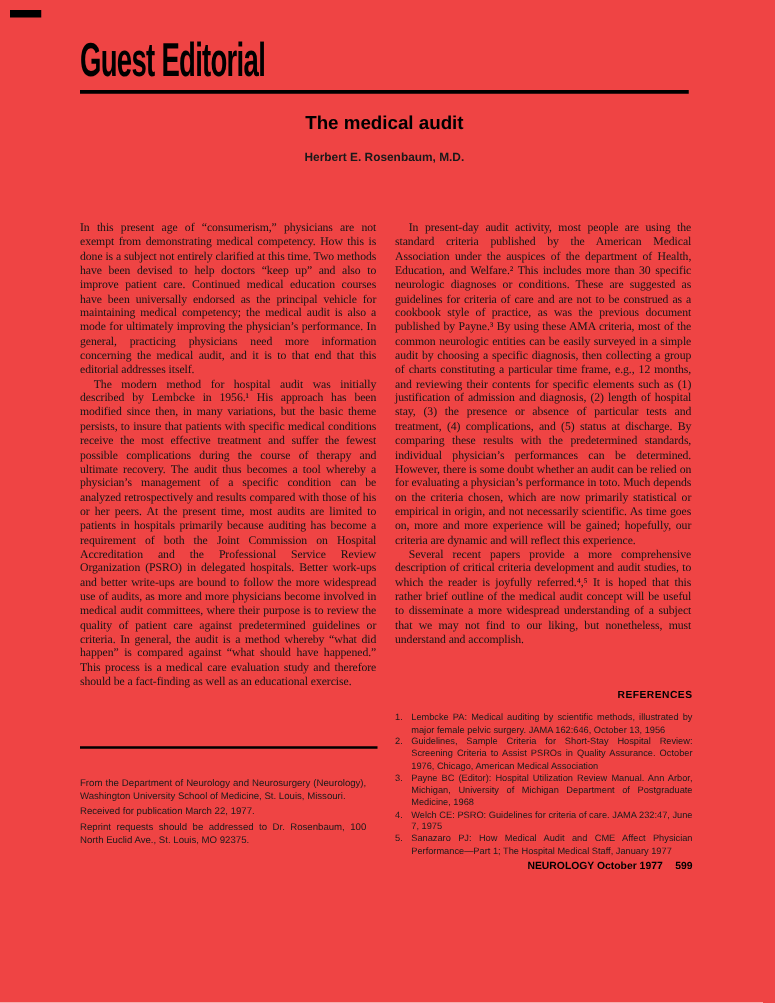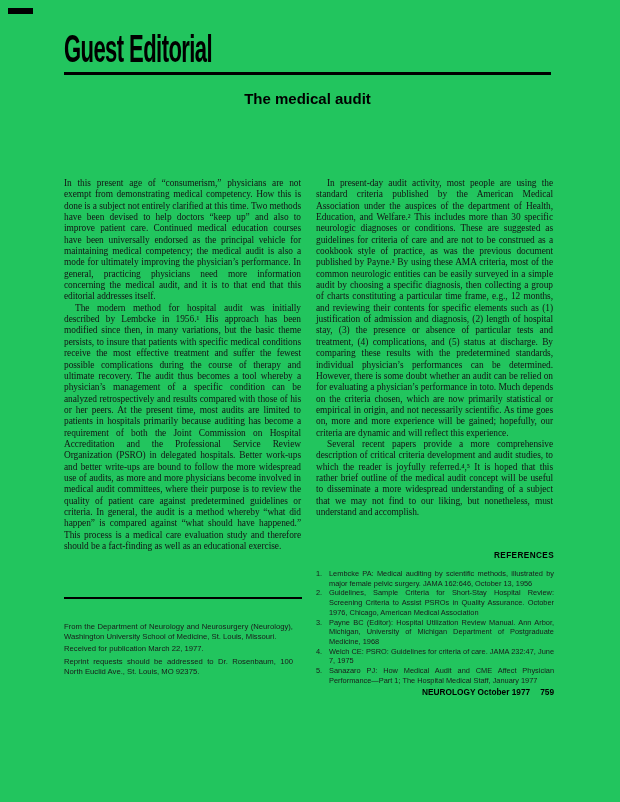--- a/index.html
+++ b/index.html
@@ -1,17 +1,17 @@
 <!DOCTYPE html>
 <html><head>
 <meta charset="utf-8">
 <style>
   html, body { margin:0; padding:0; background:#ffffff; }
   .page {
-    position:relative; width:620px; height:802px; background:#22c55e;
+    position:relative; width:620px; height:802px; background:#ef4444;
     overflow:hidden; color:#131313;
     font-family:"Liberation Serif","DejaVu Serif",serif;
   }
   .corner-mark {
     position:absolute; left:8px; top:8px; width:25px; height:6px; background:#000;
   }
   .logotype {
     position:absolute; left:64px; top:30px;
     font-family:"Liberation Sans","DejaVu Sans",sans-serif;
     font-weight:bold; font-size:38px; line-height:38px; color:#000;
@@ -73,20 +73,21 @@
 <body>
 
 <div class="page">
 
   <div class="corner-mark"></div>
 
   <div class="logotype">Guest Editorial</div>
   <div class="header-rule"></div>
 
   <h1 class="title">The medical audit</h1>
+  <div class="author">Herbert E. Rosenbaum, M.D.</div>
 
   <div class="columns">
     <div class="col">
       <p class="para">In this present age of “consumerism,” physicians are not exempt from demonstrating medical competency. How this is done is a subject not entirely clarified at this time. Two methods have been devised to help doctors “keep up” and also to improve patient care. Continued medical education courses have been universally endorsed as the principal vehicle for maintaining medical competency; the medical audit is also a mode for ultimately improving the physician’s performance. In general, practicing physicians need more information concerning the medical audit, and it is to that end that this editorial addresses itself.</p>
       <p class="para indent">The modern method for hospital audit was initially described by Lembcke in 1956.¹ His approach has been modified since then, in many variations, but the basic theme persists, to insure that patients with specific medical conditions receive the most effective treatment and suffer the fewest possible complications during the course of therapy and ultimate recovery. The audit thus becomes a tool whereby a physician’s management of a specific condition can be analyzed retrospectively and results compared with those of his or her peers. At the present time, most audits are limited to patients in hospitals primarily because auditing has become a requirement of both the Joint Commission on Hospital Accreditation and the Professional Service Review Organization (PSRO) in delegated hospitals. Better work-ups and better write-ups are bound to follow the more widespread use of audits, as more and more physicians become involved in medical audit committees, where their purpose is to review the quality of patient care against predetermined guidelines or criteria. In general, the audit is a method whereby “what did happen” is compared against “what should have happened.” This process is a medical care evaluation study and therefore should be a fact-finding as well as an educational exercise.</p>
     </div>
     <div class="col">
       <p class="para indent">In present-day audit activity, most people are using the standard criteria published by the American Medical Association under the auspices of the department of Health, Education, and Welfare.² This includes more than 30 specific neurologic diagnoses or conditions. These are suggested as guidelines for criteria of care and are not to be construed as a cookbook style of practice, as was the previous document published by Payne.³ By using these AMA criteria, most of the common neurologic entities can be easily surveyed in a simple audit by choosing a specific diagnosis, then collecting a group of charts constituting a particular time frame, e.g., 12 months, and reviewing their contents for specific elements such as (1) justification of admission and diagnosis, (2) length of hospital stay, (3) the presence or absence of particular tests and treatment, (4) complications, and (5) status at discharge. By comparing these results with the predetermined standards, individual physician’s performances can be determined. However, there is some doubt whether an audit can be relied on for evaluating a physician’s performance in toto. Much depends on the criteria chosen, which are now primarily statistical or empirical in origin, and not necessarily scientific. As time goes on, more and more experience will be gained; hopefully, our criteria are dynamic and will reflect this experience.</p>
       <p class="para indent">Several recent papers provide a more comprehensive description of critical criteria development and audit studies, to which the reader is joyfully referred.⁴,⁵ It is hoped that this rather brief outline of the medical audit concept will be useful to disseminate a more widespread understanding of a subject that we may not find to our liking, but nonetheless, must understand and accomplish.</p>
     </div>
@@ -117,16 +118,16 @@
       <span class="ref-num">4.</span>
       <span class="ref-text">Welch CE: PSRO: Guidelines for criteria of care. JAMA 232:47, June 7, 1975</span>
     </div>
     <div class="ref-item">
       <span class="ref-num">5.</span>
       <span class="ref-text">Sanazaro PJ: How Medical Audit and CME Affect Physician Performance—Part 1; The Hospital Medical Staff, January 1977</span>
     </div>
   </section>
 
   <div class="page-footer">
-    <span>NEUROLOGY October 1977</span><span class="pagenum">759</span>
+    <span>NEUROLOGY October 1977</span><span class="pagenum">599</span>
   </div>
 
 </div>
 
 </body></html>

